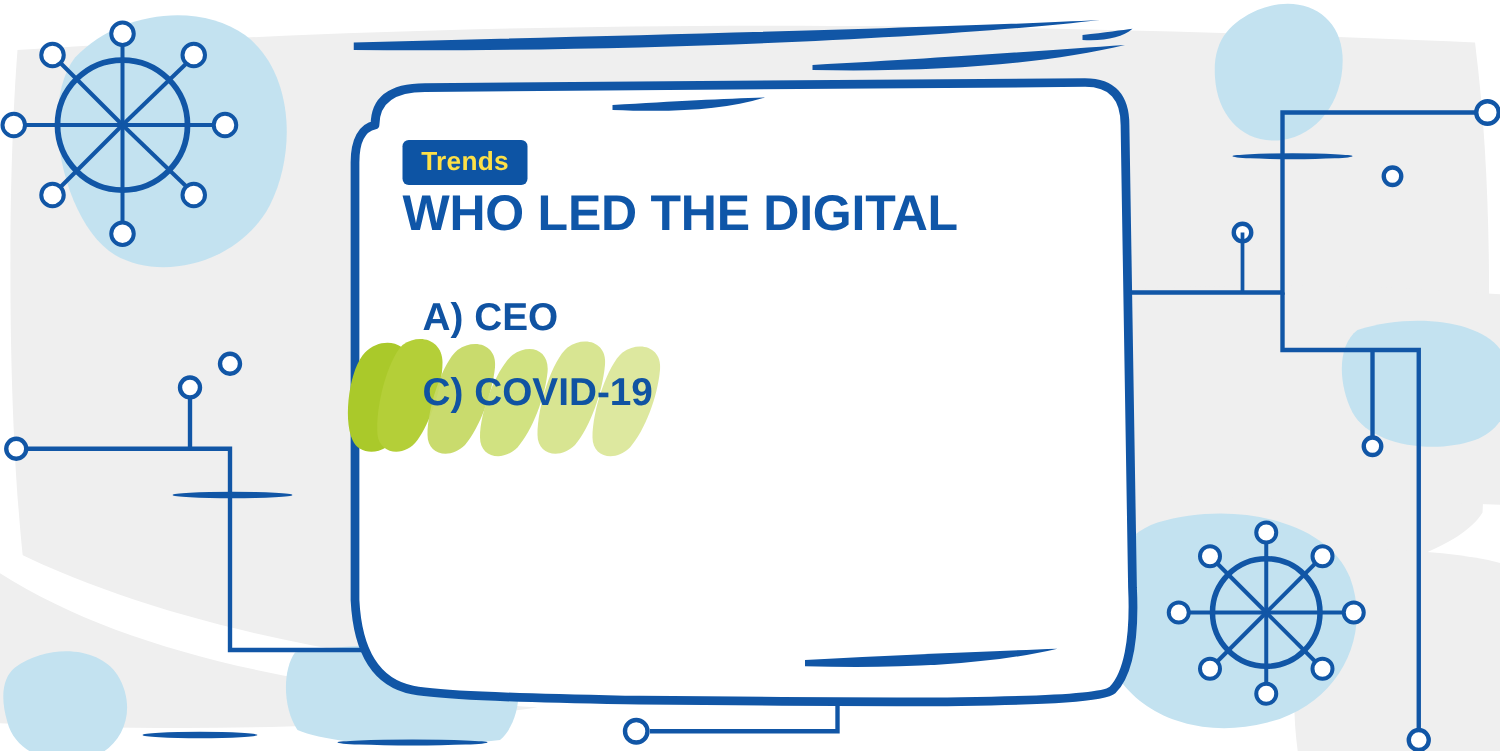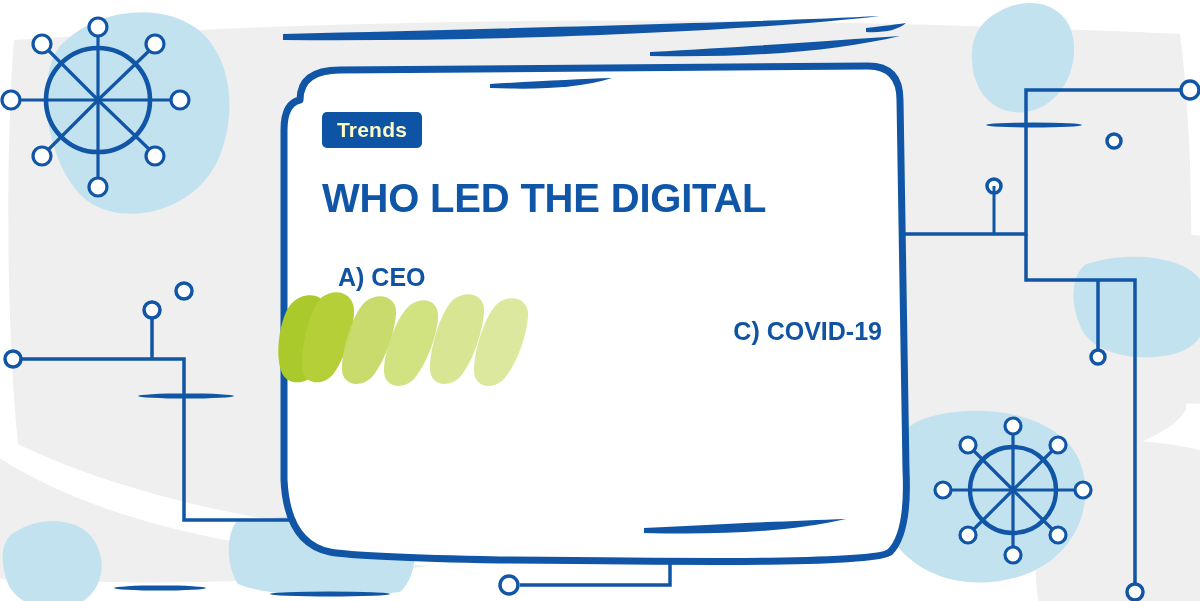--- a/index.html
+++ b/index.html
@@ -27,53 +27,52 @@
   
   #card-content {
     position: absolute;
     left: 322px;
     top: 112px;
     width: 560px;
   }
   #badge {
     display: inline-block;
     background: #0d54a4;
-    color: #fef9c3;
+    color: #fde047;
     font-size: 21px;
     font-weight: bold;
     letter-spacing: 0.2px;
     padding: 7px 15px 8px 15px;
     border-radius: 5px;
     line-height: 1;
   }
   #headline {
-    margin-top: 27px;
     color: #0f56a8;
     font-size: 40px;
     font-weight: bold;
     line-height: 1.18;
     letter-spacing: -0.2px;
     text-transform: uppercase;
   }
   #headline .hl-line { display: block; white-space: nowrap; }
 
   #answers {
     margin-top: 43px;
   }
   .answer {
     position: relative;
     color: #1053a2;
-    font-size: 25px;
+    font-size: 31px;
     font-weight: bold;
     line-height: 1;
     padding-left: 16px;
     margin-bottom: 29px;
     white-space: nowrap;
   }
-  .answer:last-child { margin-bottom: 16px; text-align: right; }
+  .answer:last-child { margin-bottom: 16px; }
   .answer .ans-text { position: relative; z-index: 3; }
 
   
   #highlight-wrap {
     position: absolute;
     left: -48px;
     top: -32px;
     width: 270px;
     height: 104px;
     z-index: 1;

